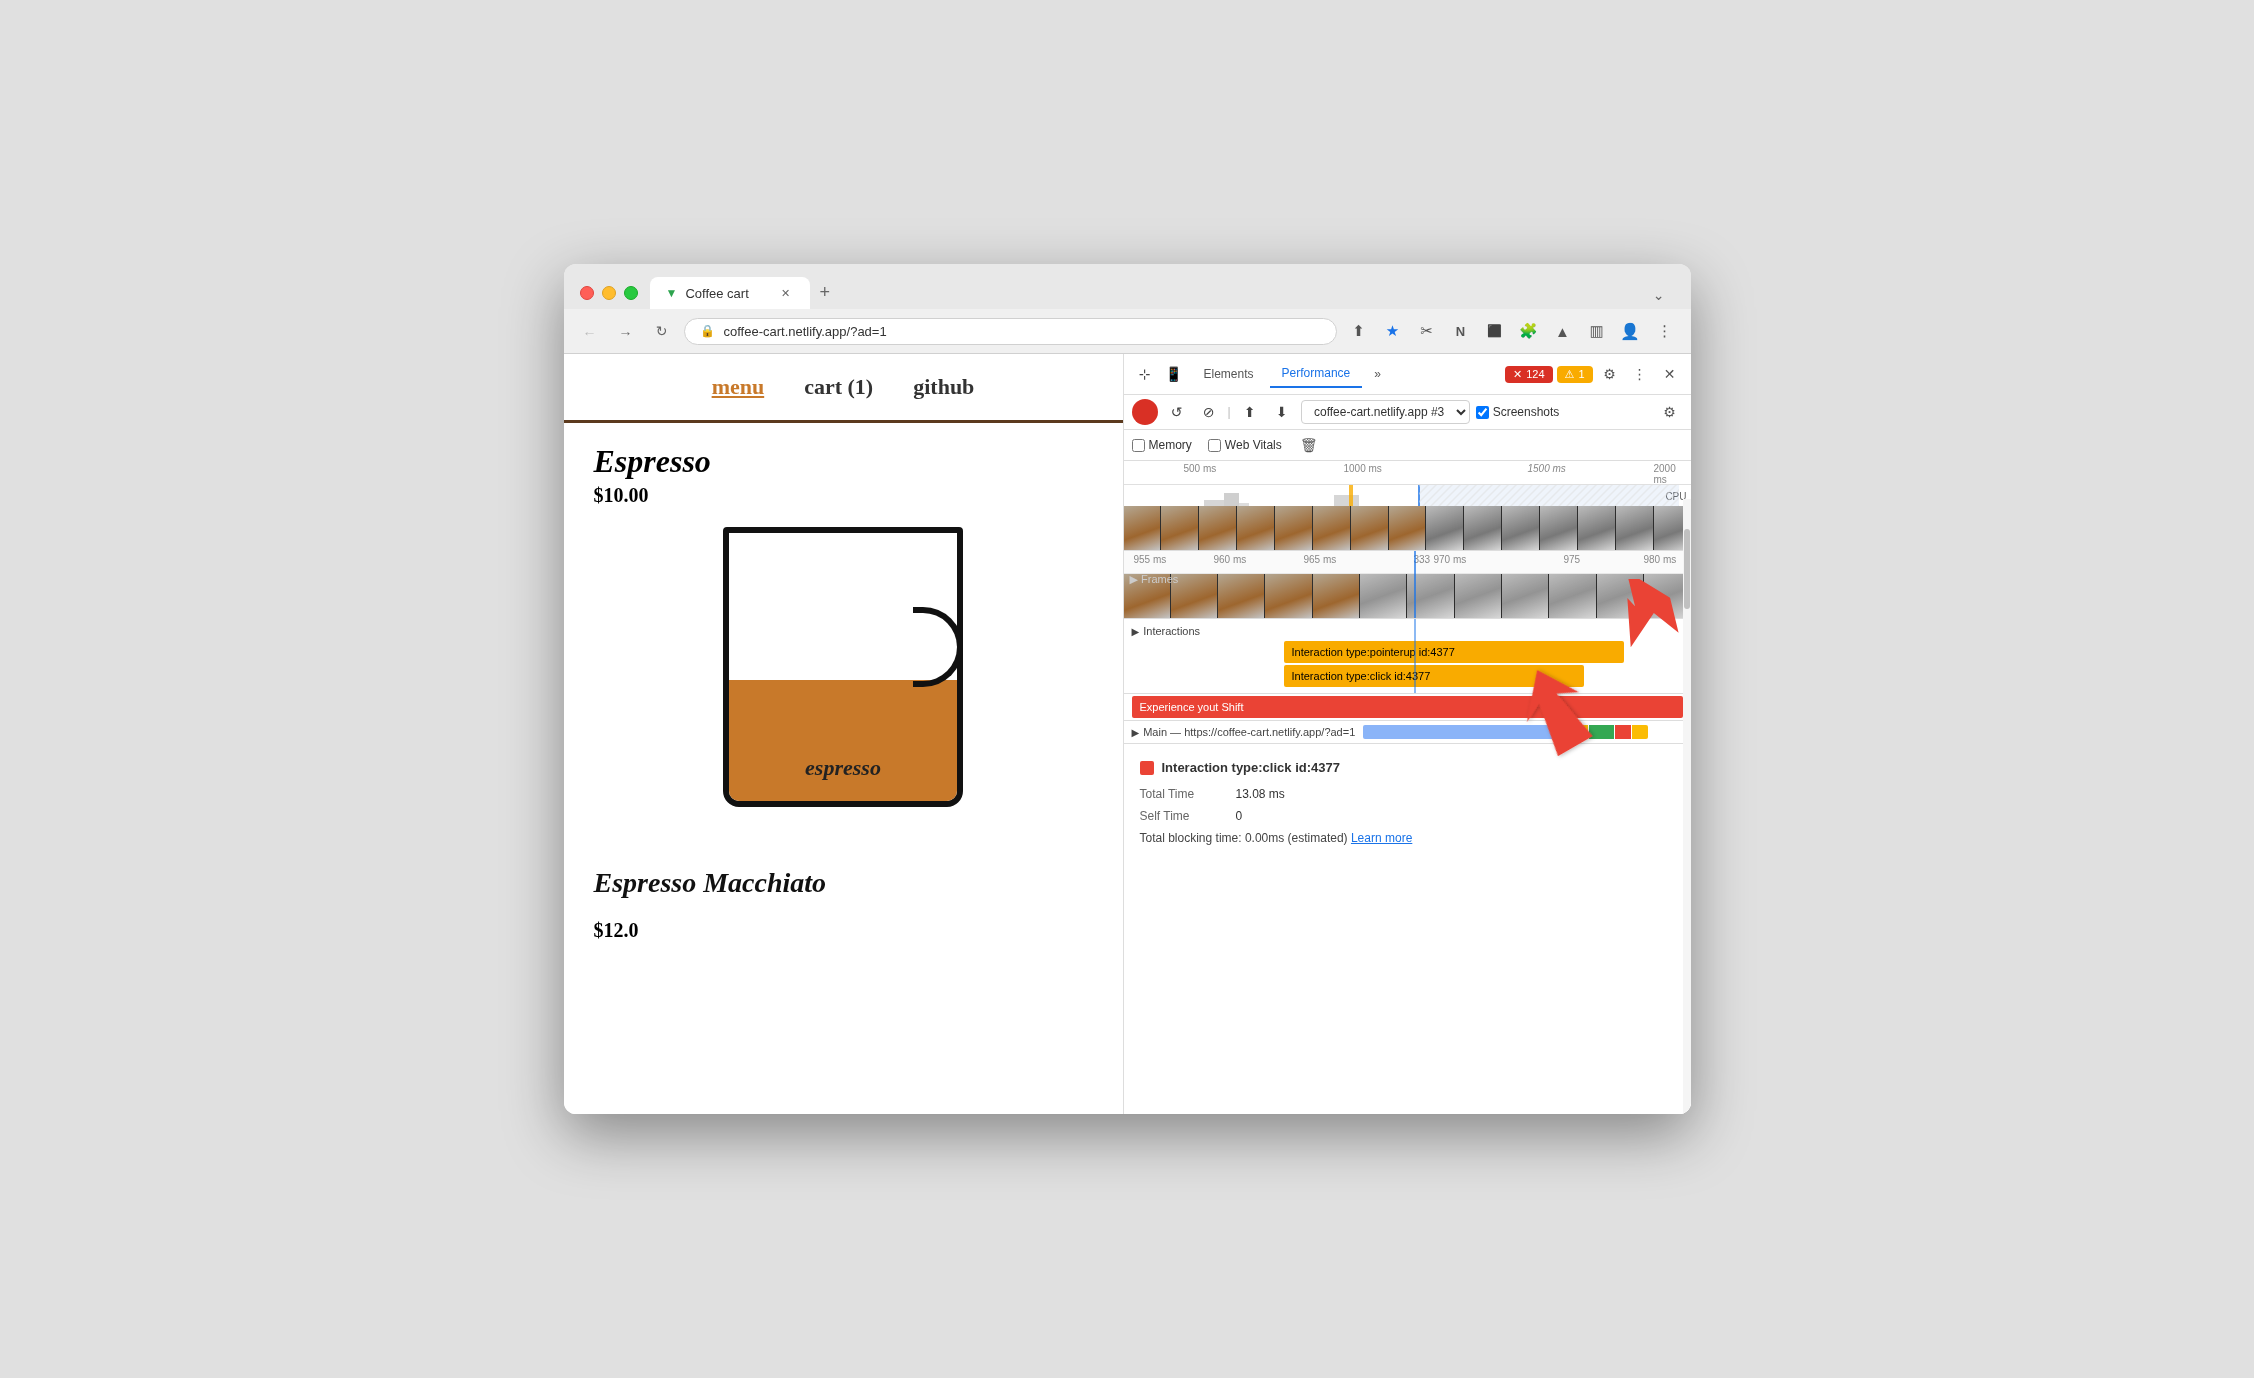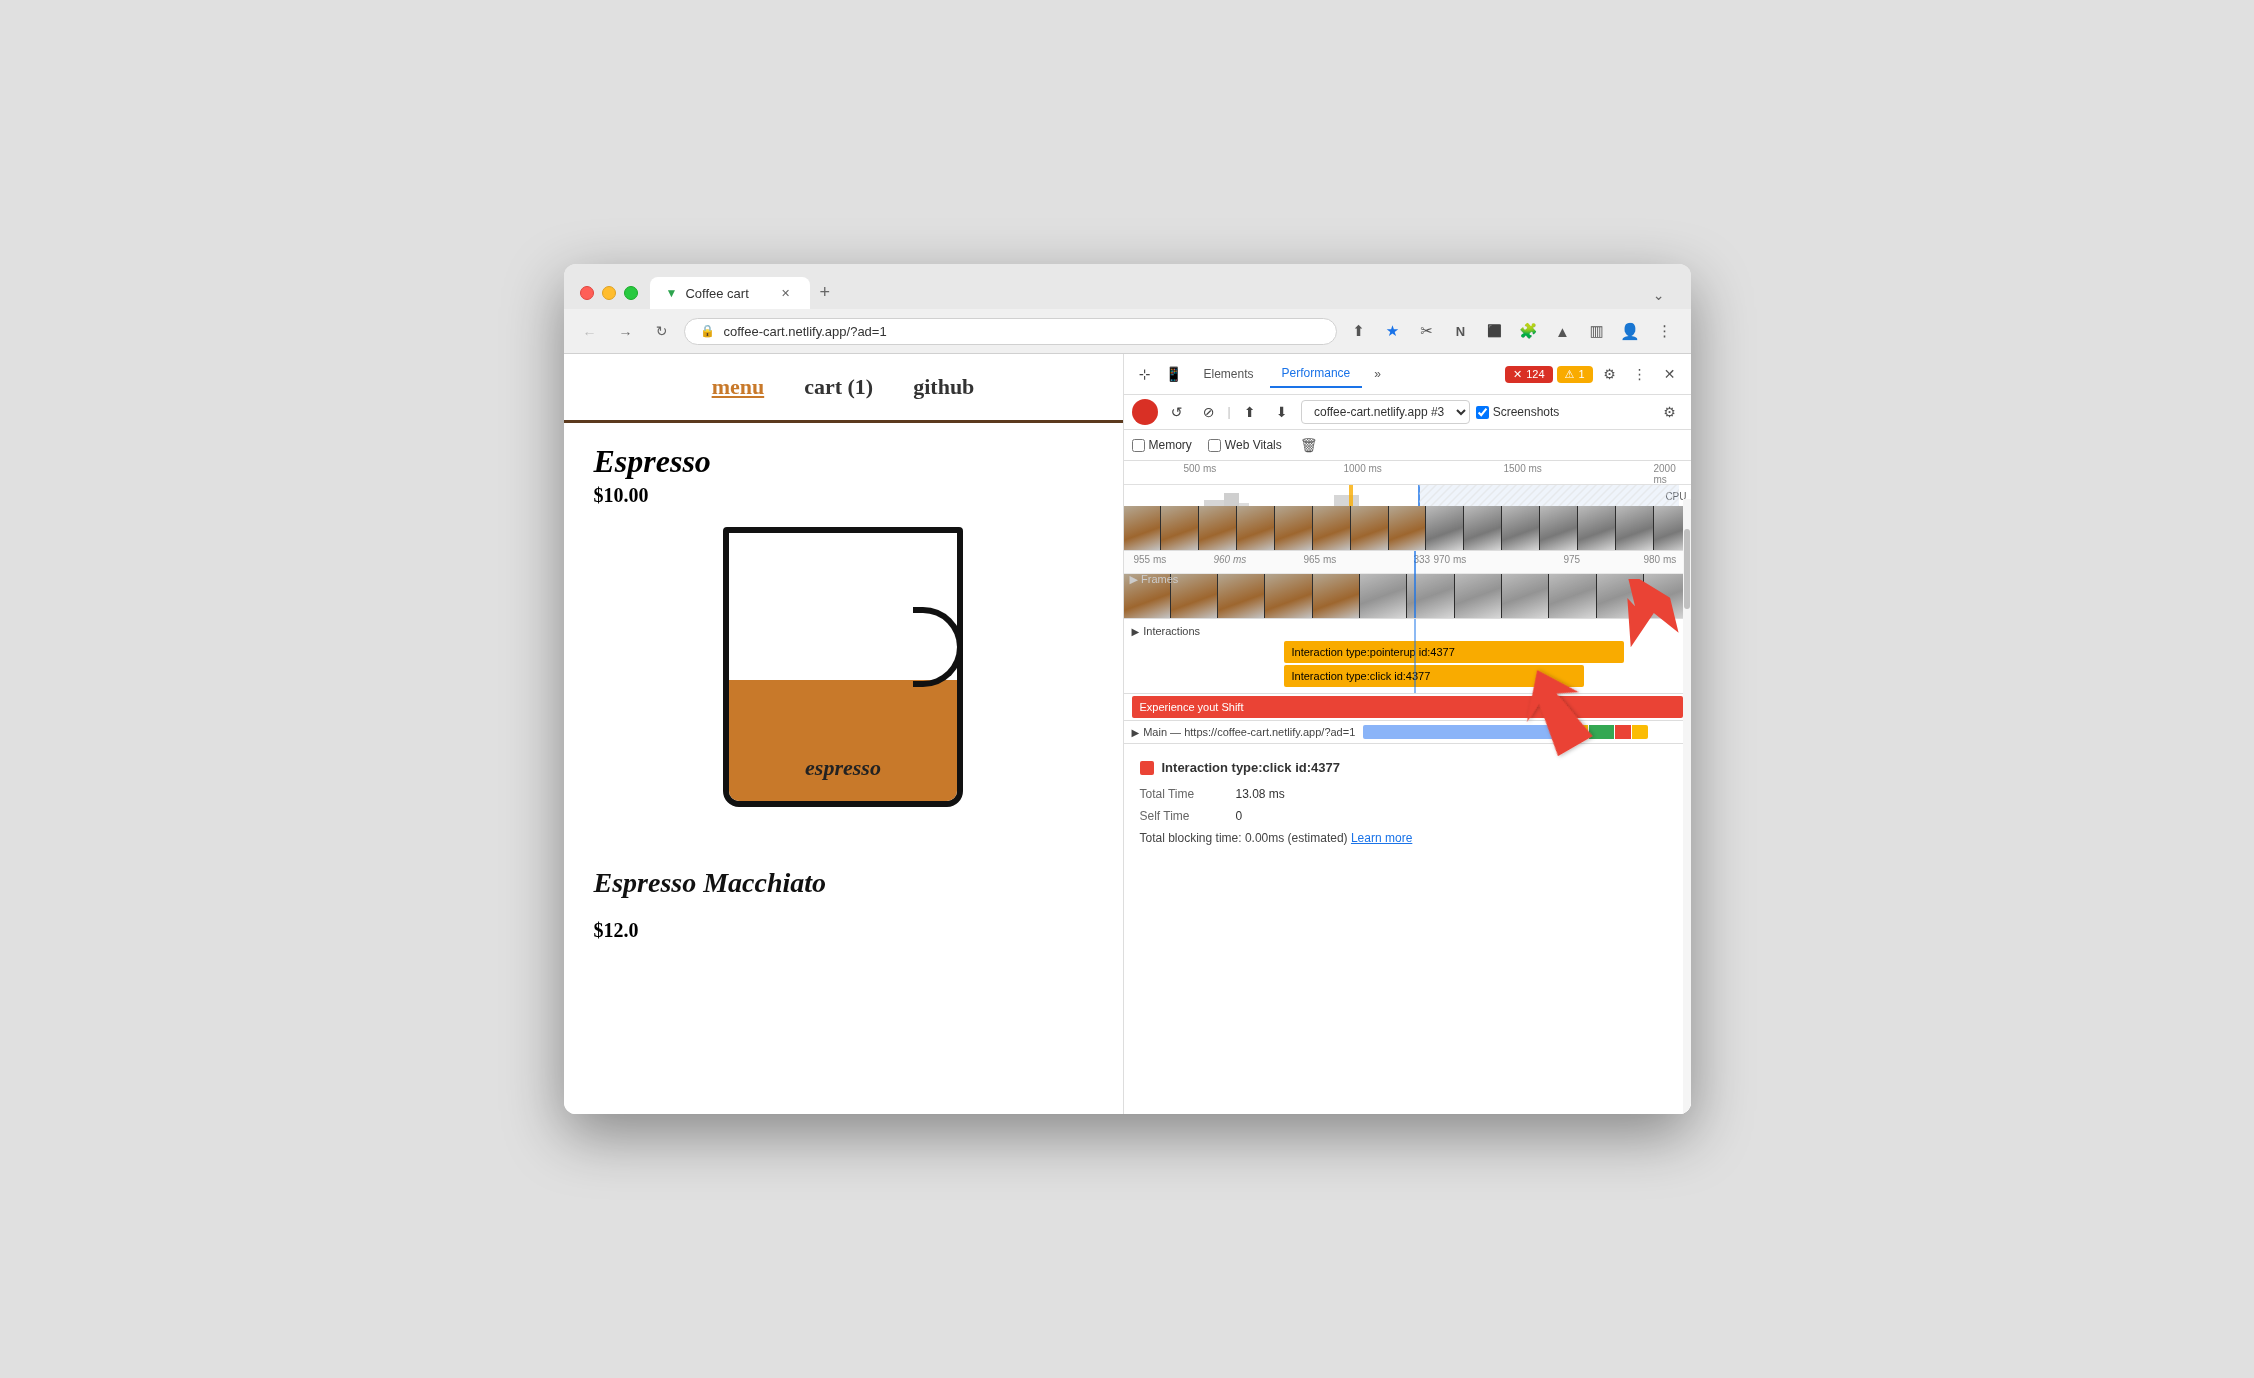--- a/index.html
+++ b/index.html
@@ -620,21 +620,21 @@
           <input type="checkbox" style="">
           <span>Web Vitals</span>
         </label>
         <button class="trash-btn">🗑</button>
       </div>
 
       <div class="timeline-area">
         <div class="timeline-ruler">
           <span class="ruler-mark" style="left:60px;">500 ms</span>
           <span class="ruler-mark" style="left:220px;">1000 ms</span>
-          <span class="ruler-mark" style="left:380px;">1500 ms</span>
+          <span class="ruler-mark" style="left:404px;font-style:italic;">1500 ms</span>
           <span class="ruler-mark" style="left:530px;">2000 ms</span>
 
           <span class="cpu-label">CPU</span>
           <span class="net-label">NET</span>
         </div>
 
         <svg width="100%" height="30" style="position:absolute;top:24px;left:0;">
 
           <rect x="80" y="15" width="20" height="15" fill="#bbb" opacity="0.6"></rect>
           <rect x="100" y="8" width="15" height="22" fill="#bbb" opacity="0.7"></rect>
@@ -678,21 +678,21 @@
             <div style="flex:1;height:44px;border-right:1px solid #2a2a2a;background:linear-gradient(160deg,#ddd 0%,#888 60%,#fff 100%);opacity:0.8;"></div>
             <div style="flex:1;height:44px;border-right:1px solid #2a2a2a;background:linear-gradient(160deg,#ddd 0%,#888 60%,#fff 100%);opacity:0.8;"></div>
             <div style="flex:1;height:44px;background:linear-gradient(160deg,#ddd 0%,#888 60%,#fff 100%);opacity:0.8;"></div>
           </div>
         </div>
       </div>
 
       <div style="border-bottom:1px solid #ddd;background:#fff;position:relative;">
         <div style="display:flex;padding:3px 0;position:relative;height:23px;background:#fafafa;border-bottom:1px solid #e8e8e8;">
           <span style="position:absolute;font-size:10px;color:#888;left:10px;">955 ms</span>
-          <span style="position:absolute;font-size:10px;color:#888;left:90px;font-style:italic;">960 ms</span>
+          <span style="position:absolute;font-size:10px;color:#888;left:90px;">960 ms</span>
           <span style="position:absolute;font-size:10px;color:#888;left:180px;">965 ms</span>
           <span style="position:absolute;font-size:10px;color:#888;left:290px;">333</span>
           <span style="position:absolute;font-size:10px;color:#888;left:310px;">970 ms</span>
           <span style="position:absolute;font-size:10px;color:#888;left:440px;">975</span>
           <span style="position:absolute;font-size:10px;color:#888;left:520px;">980 ms</span>
         </div>
 
         <div style="height:44px;background:#3a3a3a;display:flex;overflow:hidden;">
           <div style="flex:1;height:44px;border-right:1px solid #2a2a2a;background:linear-gradient(160deg,#e8d5b7 0%,#c8792a 60%,#fff 100%);opacity:0.7;"></div>
           <div style="flex:1;height:44px;border-right:1px solid #2a2a2a;background:linear-gradient(160deg,#e8d5b7 0%,#c8792a 60%,#fff 100%);opacity:0.7;"></div>

